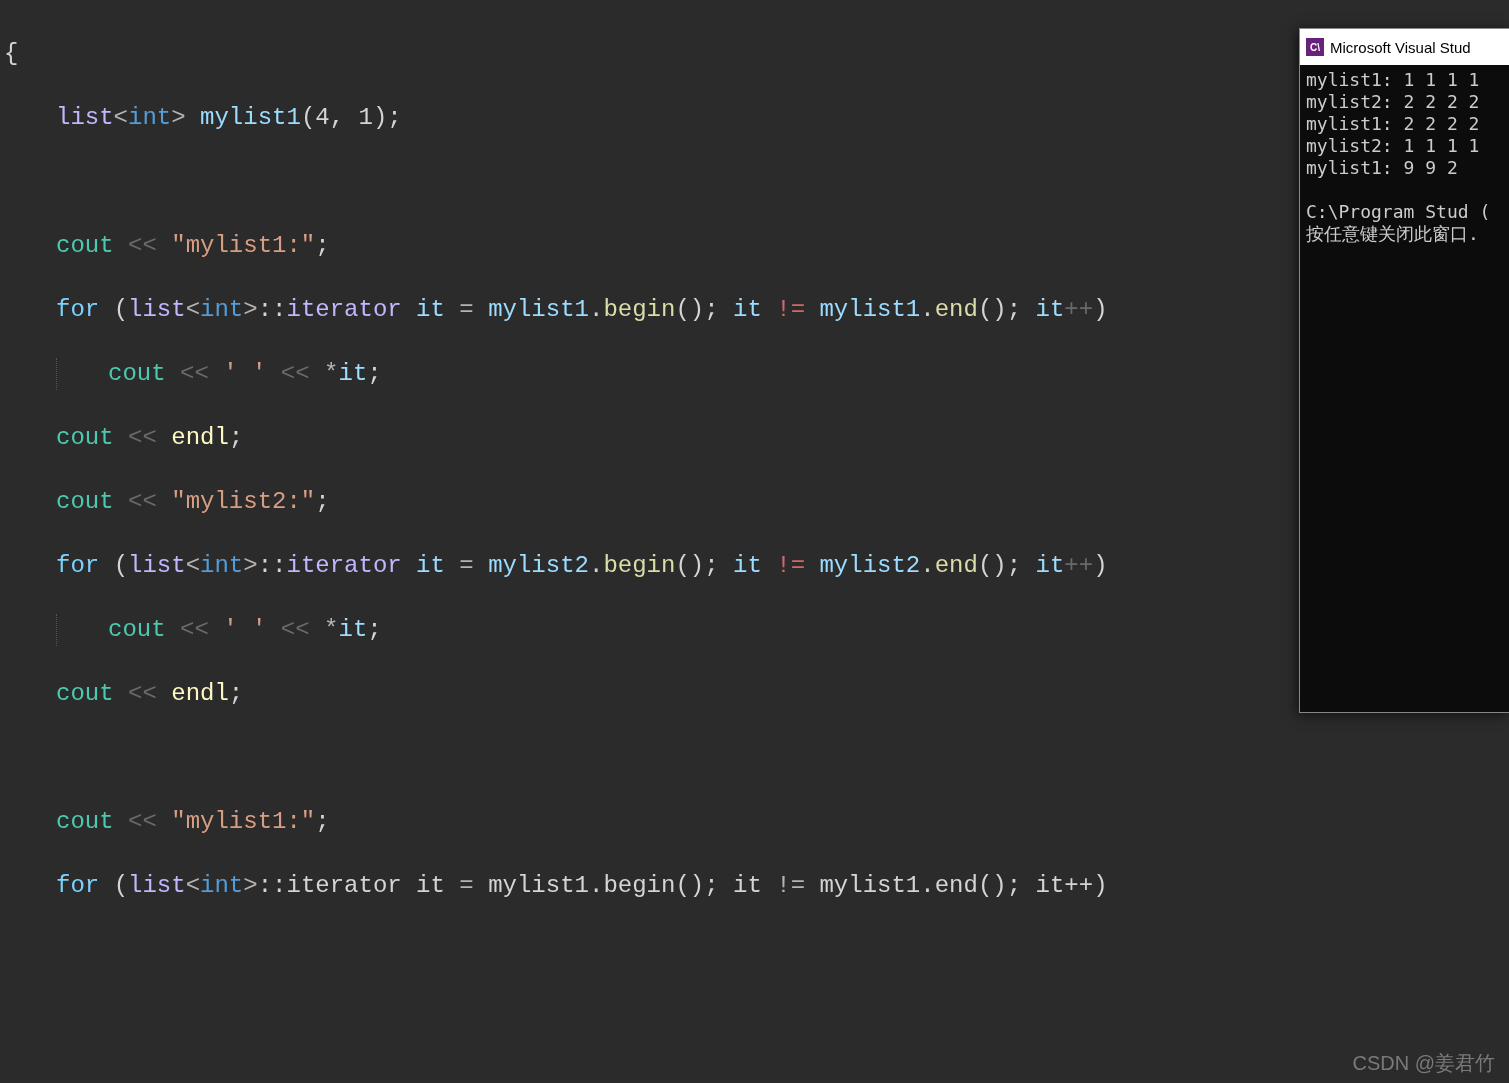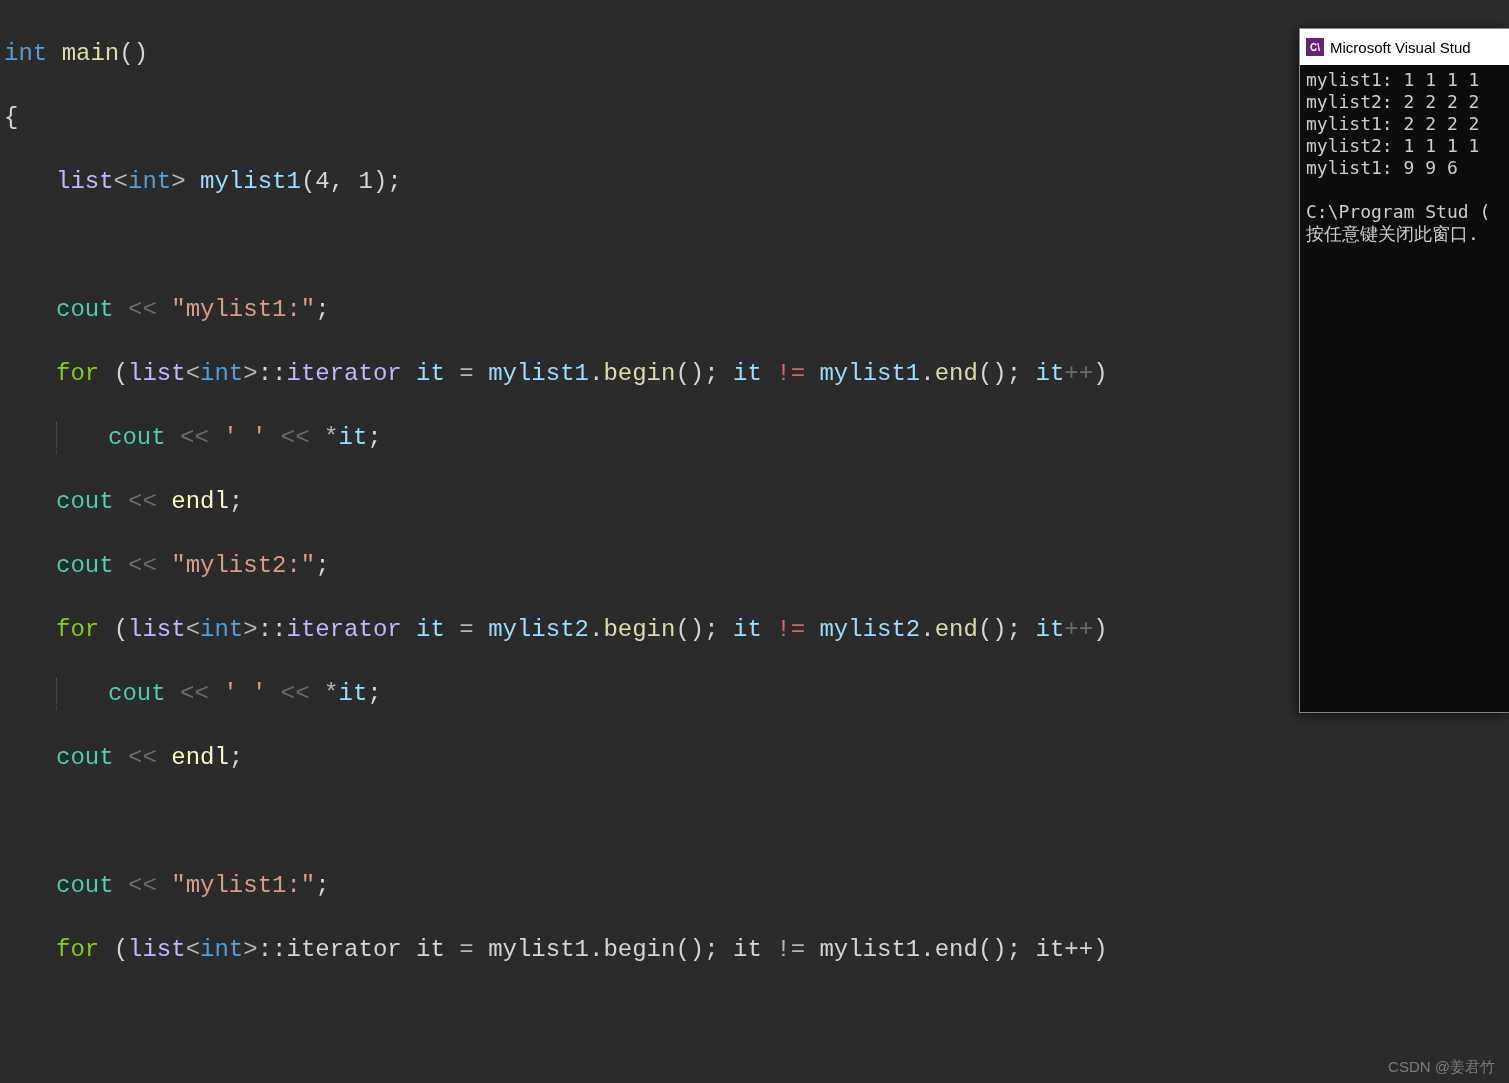--- a/index.html
+++ b/index.html
@@ -22,21 +22,21 @@
     padding: 6px 0 0 4px;
     white-space: pre;
     line-height: 32px;
     color: #d4d4d4;
   }
   .line { display: block; height: 32px; }
   .indent { display: inline-block; width: 52px; border-left: 1px dotted #555; height: 32px; vertical-align: top; }
   .first-indent { border-left: none; }
   .guide { border-left: 1px dotted #555; }
   .kw-type   { color: #569cd6; }
-  .kw-ctrl   { color: #84cc16; }
+  .kw-ctrl   { color: #7dd3fc; }
   .kw-cout   { color: #4ec9b0; }
   .kw-endl   { color: #fef9c3; }
   .ident2    { color: #d4d4d4; }
   .var       { color: #9cdcfe; }
   .func      { color: #dcdcaa; }
   .punct     { color: #d4d4d4; }
   .op        { color: #b4b4b4; }
   .op-red    { color: #d16969; }
   .op-grey   { color: #6a6a6a; }
   .str       { color: #d69d85; }
@@ -85,29 +85,28 @@
     font-size: 18px;
     line-height: 22px;
     color: #cccccc;
     white-space: pre;
   }
   .watermark {
     position: absolute;
     bottom: 6px;
     right: 14px;
     font-family: Arial, sans-serif;
-    font-size: 15px;
+    font-size: 20px;
     color: #7a7a7a;
   }
 </style>
 </head>
 <body>
 
 <div class="editor">
-<span class="line"><span class="kw-type">int</span> <span class="mainfn">main</span><span class="punct">()</span></span>
 <span class="line"><span class="punct">{</span></span>
 <span class="line"><span class="indent first-indent"></span><span class="tpl">list</span><span class="angle">&lt;</span><span class="kw-type">int</span><span class="angle">&gt;</span> <span class="var">mylist1</span><span class="punct">(4, 1)</span><span class="punct">;</span></span>
 <span class="line"><span class="indent first-indent"></span></span>
 <span class="line"><span class="indent first-indent"></span><span class="kw-cout">cout</span> <span class="op-grey">&lt;&lt;</span> <span class="str">"mylist1:"</span><span class="punct">;</span></span>
 <span class="line"><span class="indent first-indent"></span><span class="kw-ctrl">for</span> <span class="punct">(</span><span class="tpl">list</span><span class="angle">&lt;</span><span class="kw-type">int</span><span class="angle">&gt;</span><span class="punct">::</span><span class="tpl">iterator</span> <span class="var">it</span> <span class="op">=</span> <span class="var">mylist1</span><span class="punct">.</span><span class="func">begin</span><span class="punct">()</span><span class="punct">;</span> <span class="var">it</span> <span class="op-red">!=</span> <span class="var">mylist1</span><span class="punct">.</span><span class="func">end</span><span class="punct">()</span><span class="punct">;</span> <span class="var">it</span><span class="op-grey">++</span><span class="punct">)</span></span>
 <span class="line"><span class="indent first-indent"></span><span class="indent guide"></span><span class="kw-cout">cout</span> <span class="op-grey">&lt;&lt;</span> <span class="str">' '</span> <span class="op-grey">&lt;&lt;</span> <span class="op">*</span><span class="var">it</span><span class="punct">;</span></span>
 <span class="line"><span class="indent first-indent"></span><span class="kw-cout">cout</span> <span class="op-grey">&lt;&lt;</span> <span class="kw-endl">endl</span><span class="punct">;</span></span>
 <span class="line"><span class="indent first-indent"></span><span class="kw-cout">cout</span> <span class="op-grey">&lt;&lt;</span> <span class="str">"mylist2:"</span><span class="punct">;</span></span>
 <span class="line"><span class="indent first-indent"></span><span class="kw-ctrl">for</span> <span class="punct">(</span><span class="tpl">list</span><span class="angle">&lt;</span><span class="kw-type">int</span><span class="angle">&gt;</span><span class="punct">::</span><span class="tpl">iterator</span> <span class="var">it</span> <span class="op">=</span> <span class="var">mylist2</span><span class="punct">.</span><span class="func">begin</span><span class="punct">()</span><span class="punct">;</span> <span class="var">it</span> <span class="op-red">!=</span> <span class="var">mylist2</span><span class="punct">.</span><span class="func">end</span><span class="punct">()</span><span class="punct">;</span> <span class="var">it</span><span class="op-grey">++</span><span class="punct">)</span></span>
 <span class="line"><span class="indent first-indent"></span><span class="indent guide"></span><span class="kw-cout">cout</span> <span class="op-grey">&lt;&lt;</span> <span class="str">' '</span> <span class="op-grey">&lt;&lt;</span> <span class="op">*</span><span class="var">it</span><span class="punct">;</span></span>
@@ -131,19 +130,19 @@
 
 <div class="console-window">
   <div class="console-titlebar">
     <span class="console-icon">C\</span>
     <span>Microsoft Visual Stud</span>
   </div>
   <div class="console-body"><span>mylist1: 1 1 1 1</span>
 <span>mylist2: 2 2 2 2</span>
 <span>mylist1: 2 2 2 2</span>
 <span>mylist2: 1 1 1 1</span>
-<span>mylist1: 9 9 6</span>
+<span>mylist1: 9 9 2</span>
 <span></span>
 <span>C:\Program Stud (</span>
 <span>按任意键关闭此窗口.</span></div>
 </div>
 
 <div class="watermark">CSDN @姜君竹</div>
 
 </body></html>

